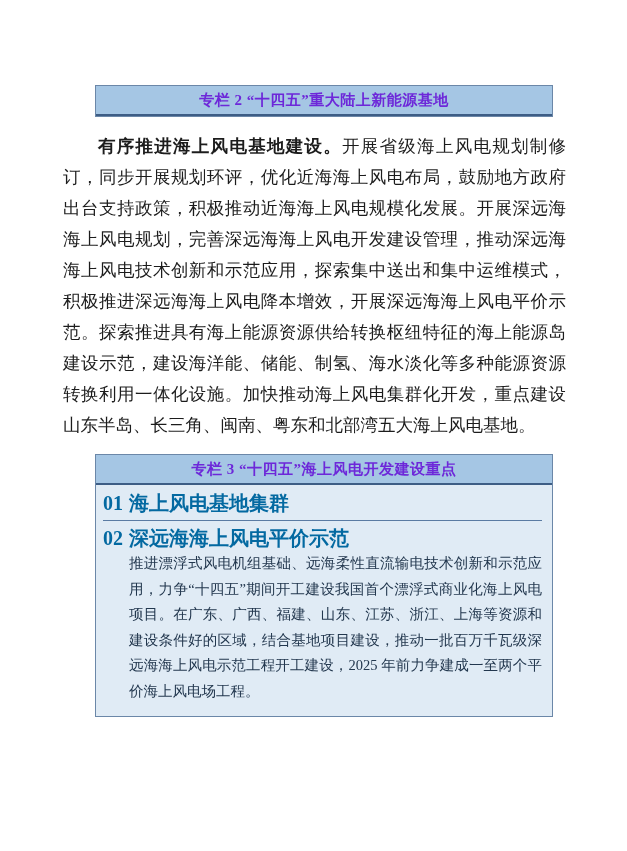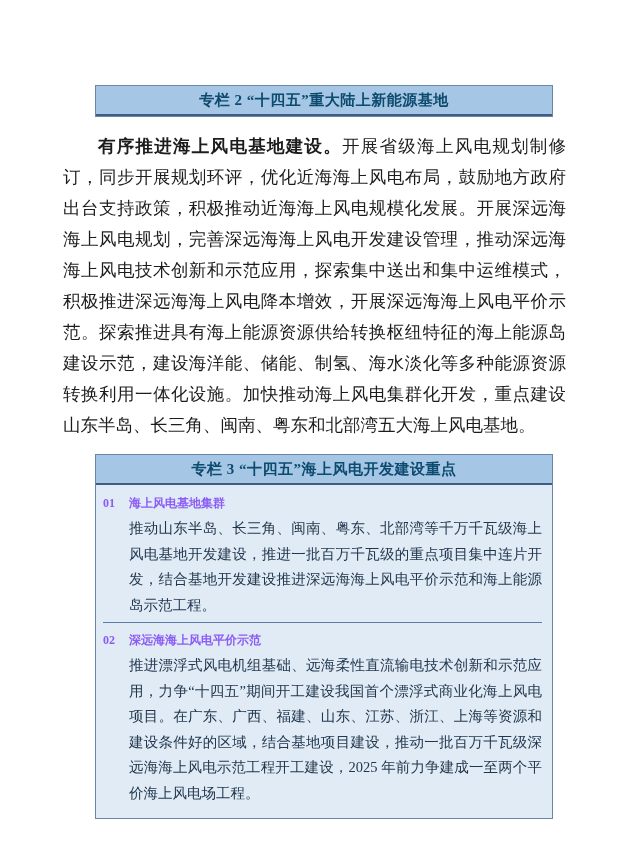--- a/index.html
+++ b/index.html
@@ -22,21 +22,21 @@
     border: 1px solid #6b87a8;
     background: #e0ebf5;
   }
   .callout-header {
     background: #a5c6e4;
     border-bottom: 2px solid #3d5d85;
     text-align: center;
     padding: 5px 4px 4px 4px;
     font-weight: bold;
     font-size: 15px;
-    color: #0c4a6e;
+    color: #6d28d9;
     letter-spacing: 0.5px;
   }
   .callout-body {
     padding: 9px 13px 10px 13px;
     font-size: 14.5px;
     line-height: 26px;
     color: #22374e;
     text-align: justify;
   }
 
@@ -54,24 +54,24 @@
     color: #1c1c1c;
   }
   .main-para .lead { font-weight: bold; margin-top: 7px; }
 
   
   .box3 { margin-top: 13px; }
   .box3 .callout-body { padding: 4px 10px 8px 7px; }
   .box-item { padding: 2px 0 4px 0; }
   .box-item + .box-item { border-top: 1px solid #5a7ba3; padding-top: 5px; }
   .item-title-row {
-    font-size: 12px;
+    font-size: 20px;
     line-height: 25px;
     font-weight: bold;
-    color: #8b5cf6;
+    color: #0369a1;
   }
   .item-num { display: inline-block; min-width: 20px; margin-right: 6px; font-weight: bold; }
   .item-body {
     margin-left: 26px;
     font-size: 14.5px;
     line-height: 25.5px;
     text-align: justify;
     color: #22374e;
   }
 </style>
@@ -89,21 +89,20 @@
   </p>
 
   <div class="callout box3">
     <div class="callout-header">专栏 3  “十四五”海上风电开发建设重点</div>
     <div class="callout-body">
 
       <div class="box-item">
         <div class="item-title-row">
           <span class="item-num">01</span><span>海上风电基地集群</span>
         </div>
-        <div class="item-body">推动山东半岛、长三角、闽南、粤东、北部湾等千万千瓦级海上风电基地开发建设，推进一批百万千瓦级的重点项目集中连片开发，结合基地开发建设推进深远海海上风电平价示范和海上能源岛示范工程。</div>
       </div>
 
       <div class="box-item">
         <div class="item-title-row">
           <span class="item-num">02</span><span>深远海海上风电平价示范</span>
         </div>
         <div class="item-body">推进漂浮式风电机组基础、远海柔性直流输电技术创新和示范应用，力争“十四五”期间开工建设我国首个漂浮式商业化海上风电项目。在广东、广西、福建、山东、江苏、浙江、上海等资源和建设条件好的区域，结合基地项目建设，推动一批百万千瓦级深远海海上风电示范工程开工建设，2025 年前力争建成一至两个平价海上风电场工程。</div>
       </div>
 
     </div>

